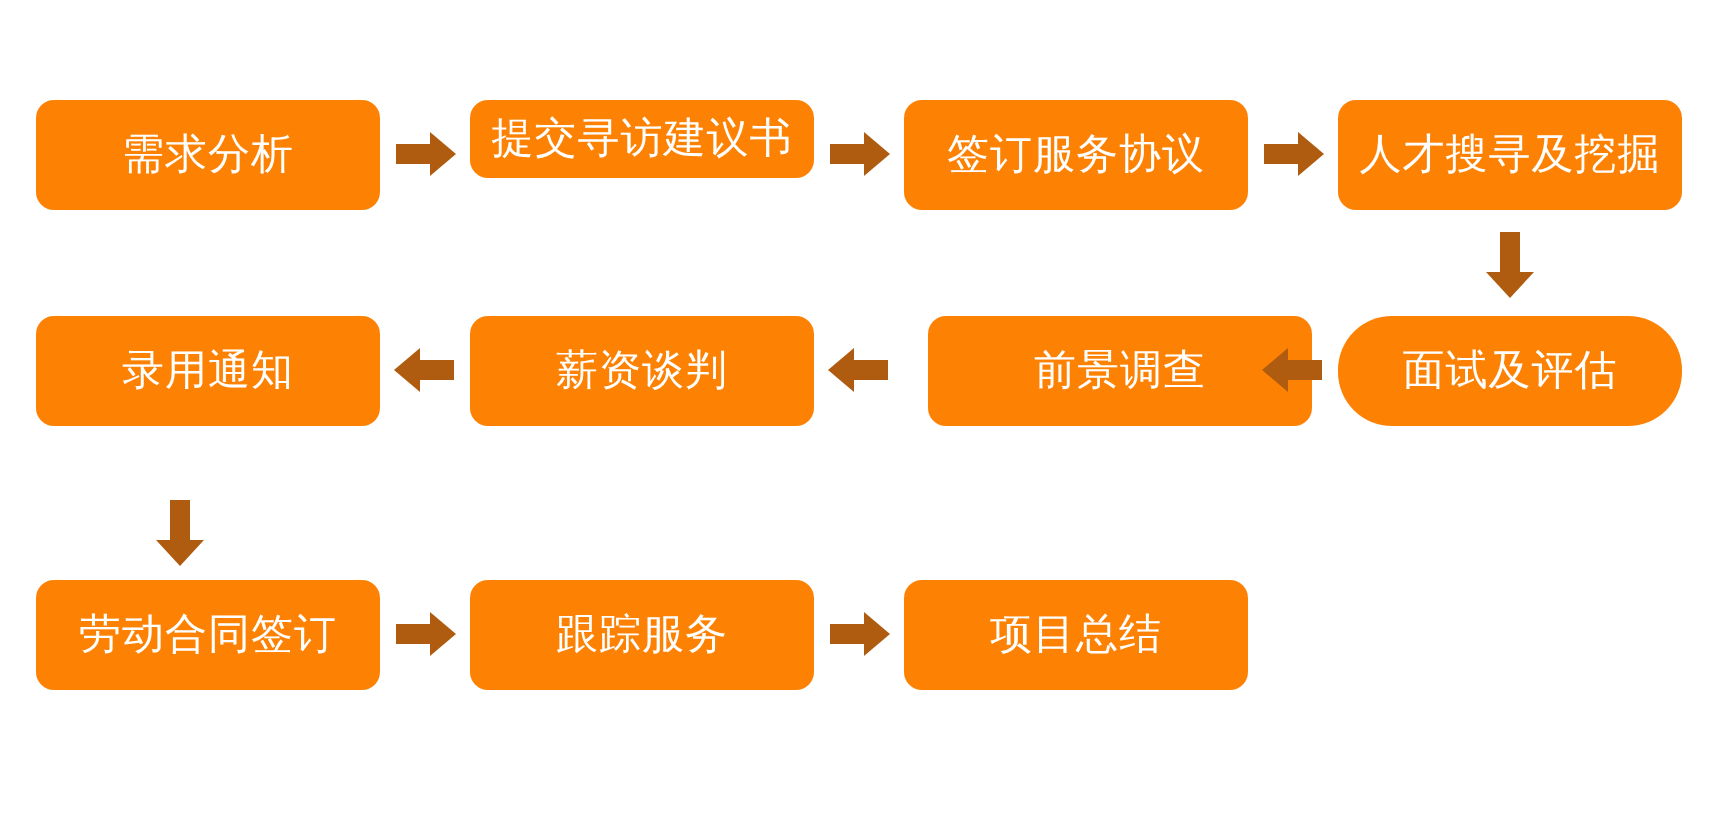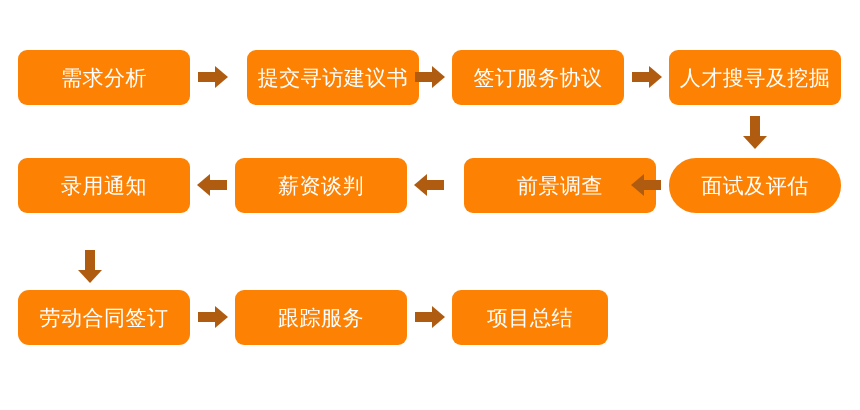--- a/index.html
+++ b/index.html
@@ -92,21 +92,21 @@
 
   <div class="node" style="left:18px; top:50px; width:172px; height:55px;">
     <span>需求分析</span>
   </div>
 
   <div class="arrow-h right" style="left:198px; top:66px; width:30px;">
     <span class="shaft"></span>
     <span class="head"></span>
   </div>
 
-  <div class="node" style="left:235px; top:50px; width:172px; height:55px;margin-left:12px;">
+  <div class="node" style="left:235px; top:50px; width:172px; height:39px;">
     <span>提交寻访建议书</span>
   </div>
 
   <div class="arrow-h right" style="left:415px; top:66px; width:30px;">
     <span class="shaft"></span>
     <span class="head"></span>
   </div>
 
   <div class="node" style="left:452px; top:50px; width:172px; height:55px;text-align:center;">
     <span>签订服务协议</span>
@@ -155,35 +155,35 @@
 
   <div class="node" style="left:669px; top:158px; width:172px; height:55px;border-radius:27px;">
     <span>面试及评估</span>
   </div>
 
   <div class="arrow-v" style="left:78px; top:250px; height:33px;">
     <span class="shaft"></span>
     <span class="head"></span>
   </div>
 
-  <div class="node" style="left:18px; top:290px; width:172px; height:55px;border-radius:11px;">
+  <div class="node" style="left:18px; top:290px; width:172px; height:55px;">
     <span>劳动合同签订</span>
   </div>
 
   <div class="arrow-h right" style="left:198px; top:306px; width:30px;">
     <span class="shaft"></span>
     <span class="head"></span>
   </div>
 
   <div class="node" style="left:235px; top:290px; width:172px; height:55px;">
     <span>跟踪服务</span>
   </div>
 
   <div class="arrow-h right" style="left:415px; top:306px; width:30px;">
     <span class="shaft"></span>
     <span class="head"></span>
   </div>
 
-  <div class="node" style="left:452px; top:290px; width:156px; height:55px;">
+  <div class="node" style="left:452px; top:290px; width:172px; height:55px;">
     <span>项目总结</span>
   </div>
 
 </div>
 
 </body></html>

